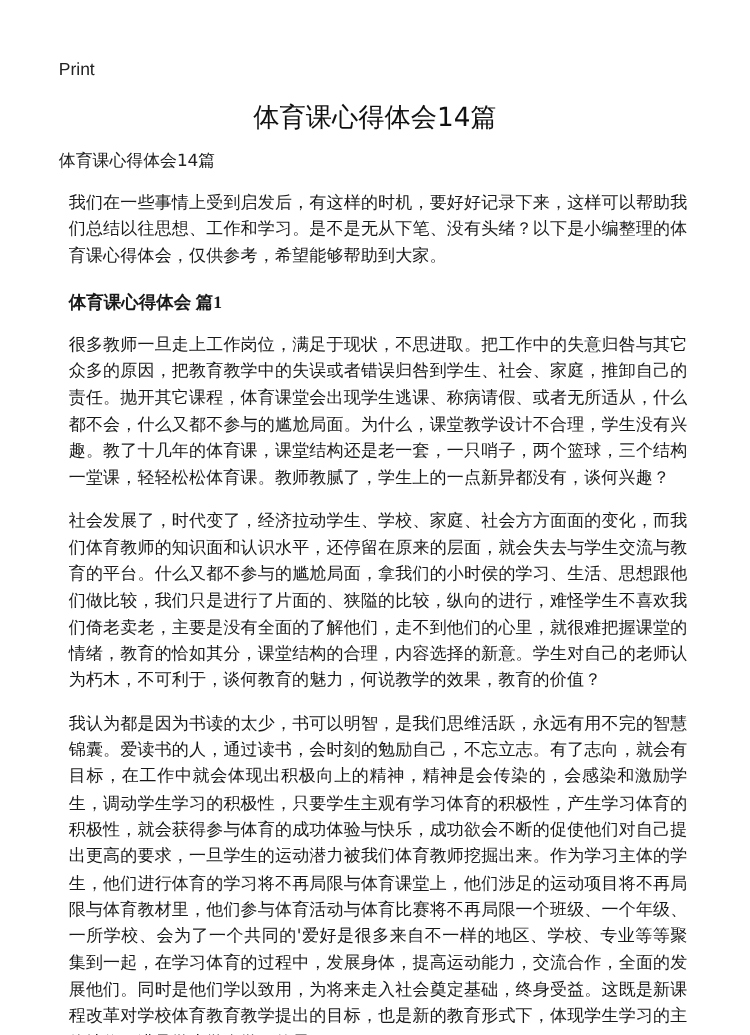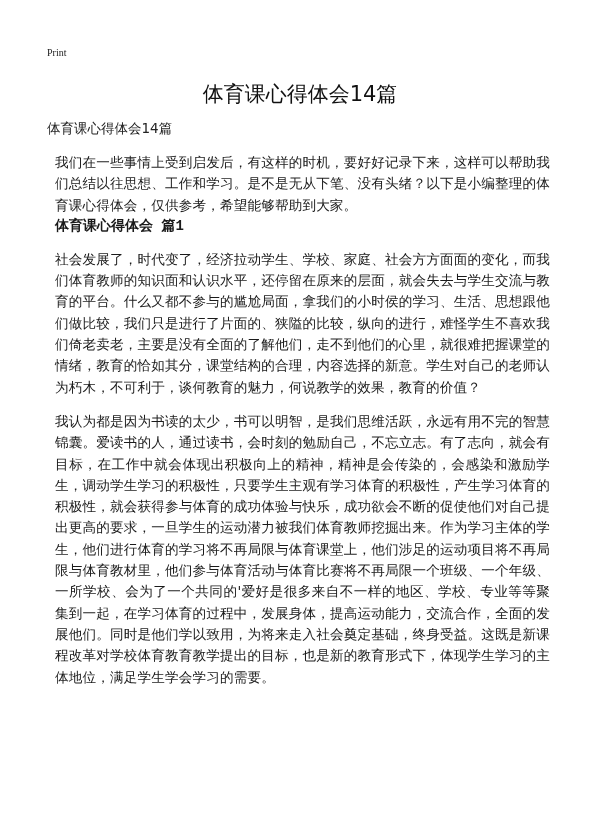--- a/index.html
+++ b/index.html
@@ -3,56 +3,57 @@
 <meta charset="utf-8">
 <style>
   html, body { margin: 0; padding: 0; background: #ffffff; }
   body {
     width: 600px; height: 828px; overflow: hidden; position: relative;
     color: #1a1a1a;
     font-family: "DejaVu Sans", "Liberation Sans", sans-serif;
   }
   .print-link {
     position: absolute; left: 47px; top: 47px;
-    font-family: Liberation Serif, serif;
-    font-size: 10px; color: #222;
+    font-family: Liberation Sans, sans-serif;
+    font-size: 14px; color: #222;
   }
   .doc-title {
     position: absolute; left: 0; right: 0; top: 80px;
     text-align: center; font-size: 21px; font-weight: normal; margin: 0;
     color: #111;
   }
   .subtitle {
     position: absolute; left: 47px; top: 120px;
     font-size: 13.5px; color: #222;
   }
   .content {
     position: absolute; left: 55px; top: 152px; width: 495px;
   }
   p {
     margin: 0 0 13px 0;
     font-size: 13.6px; line-height: 21.3px;
     letter-spacing: 0.15px; text-align: justify;
     word-break: break-all;
   }
   h2.section {
-    font-family: Liberation Mono, monospace;
+    font-family: Liberation Serif, serif;
     font-size: 14px; font-weight: bold; margin: 0 0 13px 0; line-height: 20px;
   }
-  p.intro { margin-bottom: 0; }
+  p.intro { margin-bottom: 17px; }
 </style>
 </head>
 <body>
 
 <div class="print-link">Print</div>
 
 <h1 class="doc-title">体育课心得体会14篇</h1>
 
 <div class="subtitle">体育课心得体会14篇</div>
 
 <div class="content">
   <p class="intro">我们在一些事情上受到启发后，有这样的时机，要好好记录下来，这样可以帮助我们总结以往思想、工作和学习。是不是无从下笔、没有头绪？以下是小编整理的体育课心得体会，仅供参考，希望能够帮助到大家。</p>
 
   <h2 class="section">体育课心得体会 篇1</h2>
 
+  <p>很多教师一旦走上工作岗位，满足于现状，不思进取。把工作中的失意归咎与其它众多的原因，把教育教学中的失误或者错误归咎到学生、社会、家庭，推卸自己的责任。抛开其它课程，体育课堂会出现学生逃课、称病请假、或者无所适从，什么都不会，什么又都不参与的尴尬局面。为什么，课堂教学设计不合理，学生没有兴趣。教了十几年的体育课，课堂结构还是老一套，一只哨子，两个篮球，三个结构一堂课，轻轻松松体育课。教师教腻了，学生上的一点新异都没有，谈何兴趣？</p>
   <p>社会发展了，时代变了，经济拉动学生、学校、家庭、社会方方面面的变化，而我们体育教师的知识面和认识水平，还停留在原来的层面，就会失去与学生交流与教育的平台。什么又都不参与的尴尬局面，拿我们的小时侯的学习、生活、思想跟他们做比较，我们只是进行了片面的、狭隘的比较，纵向的进行，难怪学生不喜欢我们倚老卖老，主要是没有全面的了解他们，走不到他们的心里，就很难把握课堂的情绪，教育的恰如其分，课堂结构的合理，内容选择的新意。学生对自己的老师认为朽木，不可利于，谈何教育的魅力，何说教学的效果，教育的价值？</p>
   <p>我认为都是因为书读的太少，书可以明智，是我们思维活跃，永远有用不完的智慧锦囊。爱读书的人，通过读书，会时刻的勉励自己，不忘立志。有了志向，就会有目标，在工作中就会体现出积极向上的精神，精神是会传染的，会感染和激励学生，调动学生学习的积极性，只要学生主观有学习体育的积极性，产生学习体育的积极性，就会获得参与体育的成功体验与快乐，成功欲会不断的促使他们对自己提出更高的要求，一旦学生的运动潜力被我们体育教师挖掘出来。作为学习主体的学生，他们进行体育的学习将不再局限与体育课堂上，他们涉足的运动项目将不再局限与体育教材里，他们参与体育活动与体育比赛将不再局限一个班级、一个年级、一所学校、会为了一个共同的'爱好是很多来自不一样的地区、学校、专业等等聚集到一起，在学习体育的过程中，发展身体，提高运动能力，交流合作，全面的发展他们。同时是他们学以致用，为将来走入社会奠定基础，终身受益。这既是新课程改革对学校体育教育教学提出的目标，也是新的教育形式下，体现学生学习的主体地位，满足学生学会学习的需要。</p>
 </div>
 
 </body></html>

